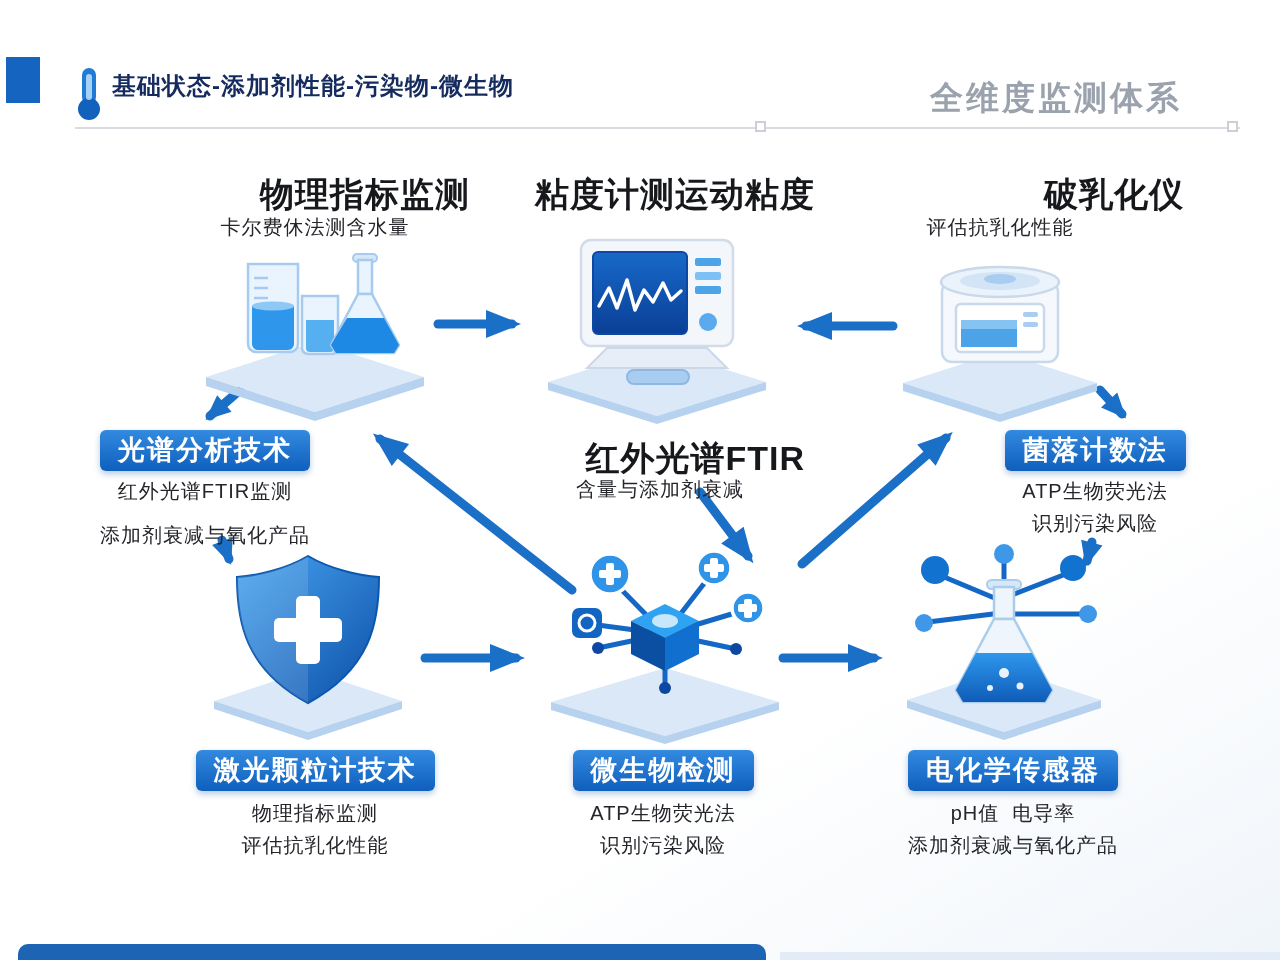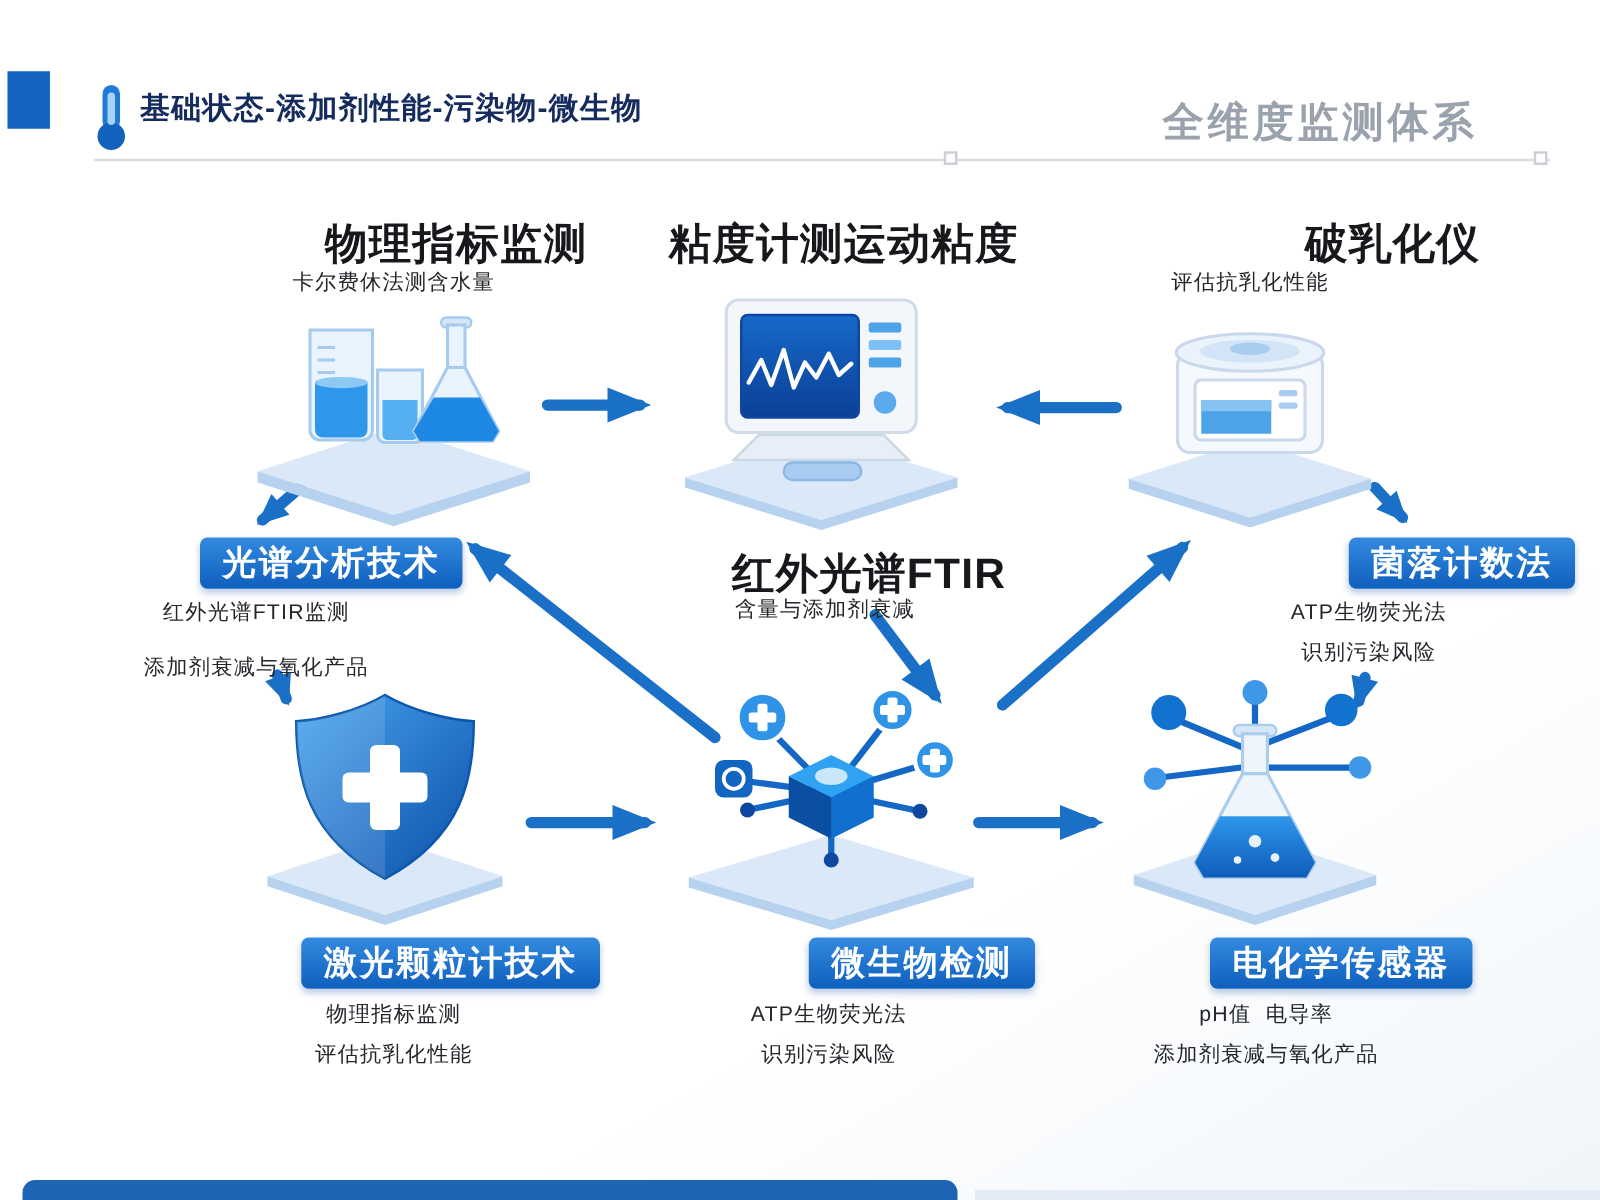--- a/index.html
+++ b/index.html
@@ -8,22 +8,22 @@
   .page{position:relative;width:1280px;height:960px;overflow:hidden;
         background:linear-gradient(150deg,#ffffff 0%,#ffffff 70%,#f0f5fa 100%)}
   .abs{position:absolute}
   .z1{z-index:1}.z2{z-index:2}.z3{z-index:3}
   .accent-square{left:6px;top:57px;width:34px;height:46px;background:#1565c0}
   .hdr-title{left:112px;top:70px;font-size:24px;font-weight:800;color:#152b5e;letter-spacing:1px;white-space:nowrap}
   .hdr-sub{left:930px;top:76px;width:290px;font-size:33px;color:#9aa2ad;font-weight:600;letter-spacing:3px;text-align:left;white-space:nowrap}
   .hdr-line{left:75px;top:127px;width:1165px;height:2px;background:#d9dce1}
   .hdr-sq{position:absolute;top:-6px;width:11px;height:11px;background:#fff;border:2px solid #ccd0d6}
   .node-title{font-weight:800;color:#17181c;font-size:34px;text-align:right;letter-spacing:1px;white-space:pre-wrap}
-  .node-desc{color:#24262b;font-size:17px;text-align:center;letter-spacing:1px;white-space:pre-wrap}
-  .badge-wrap{text-align:right}
+  .node-desc{color:#24262b;font-size:20px;text-align:center;letter-spacing:1px;white-space:pre-wrap}
+  .badge-wrap{text-align:center}
   .badge{display:inline-block;background:linear-gradient(180deg,#338adf,#0f5fbd);color:#fff;font-weight:800;
          font-size:27px;line-height:1.3;padding:3px 18px;border-radius:6px;letter-spacing:2px;
          box-shadow:0 3px 6px rgba(16,80,160,.3)}
   .bottom-bar{left:18px;top:944px;width:748px;height:16px;background:#1d64b4;border-radius:10px 10px 0 0}
   .bottom-strip{left:780px;top:952px;width:500px;height:8px;background:#e3ecf6}
 </style>
 </head>
 <body>
 
 <div class="page">

